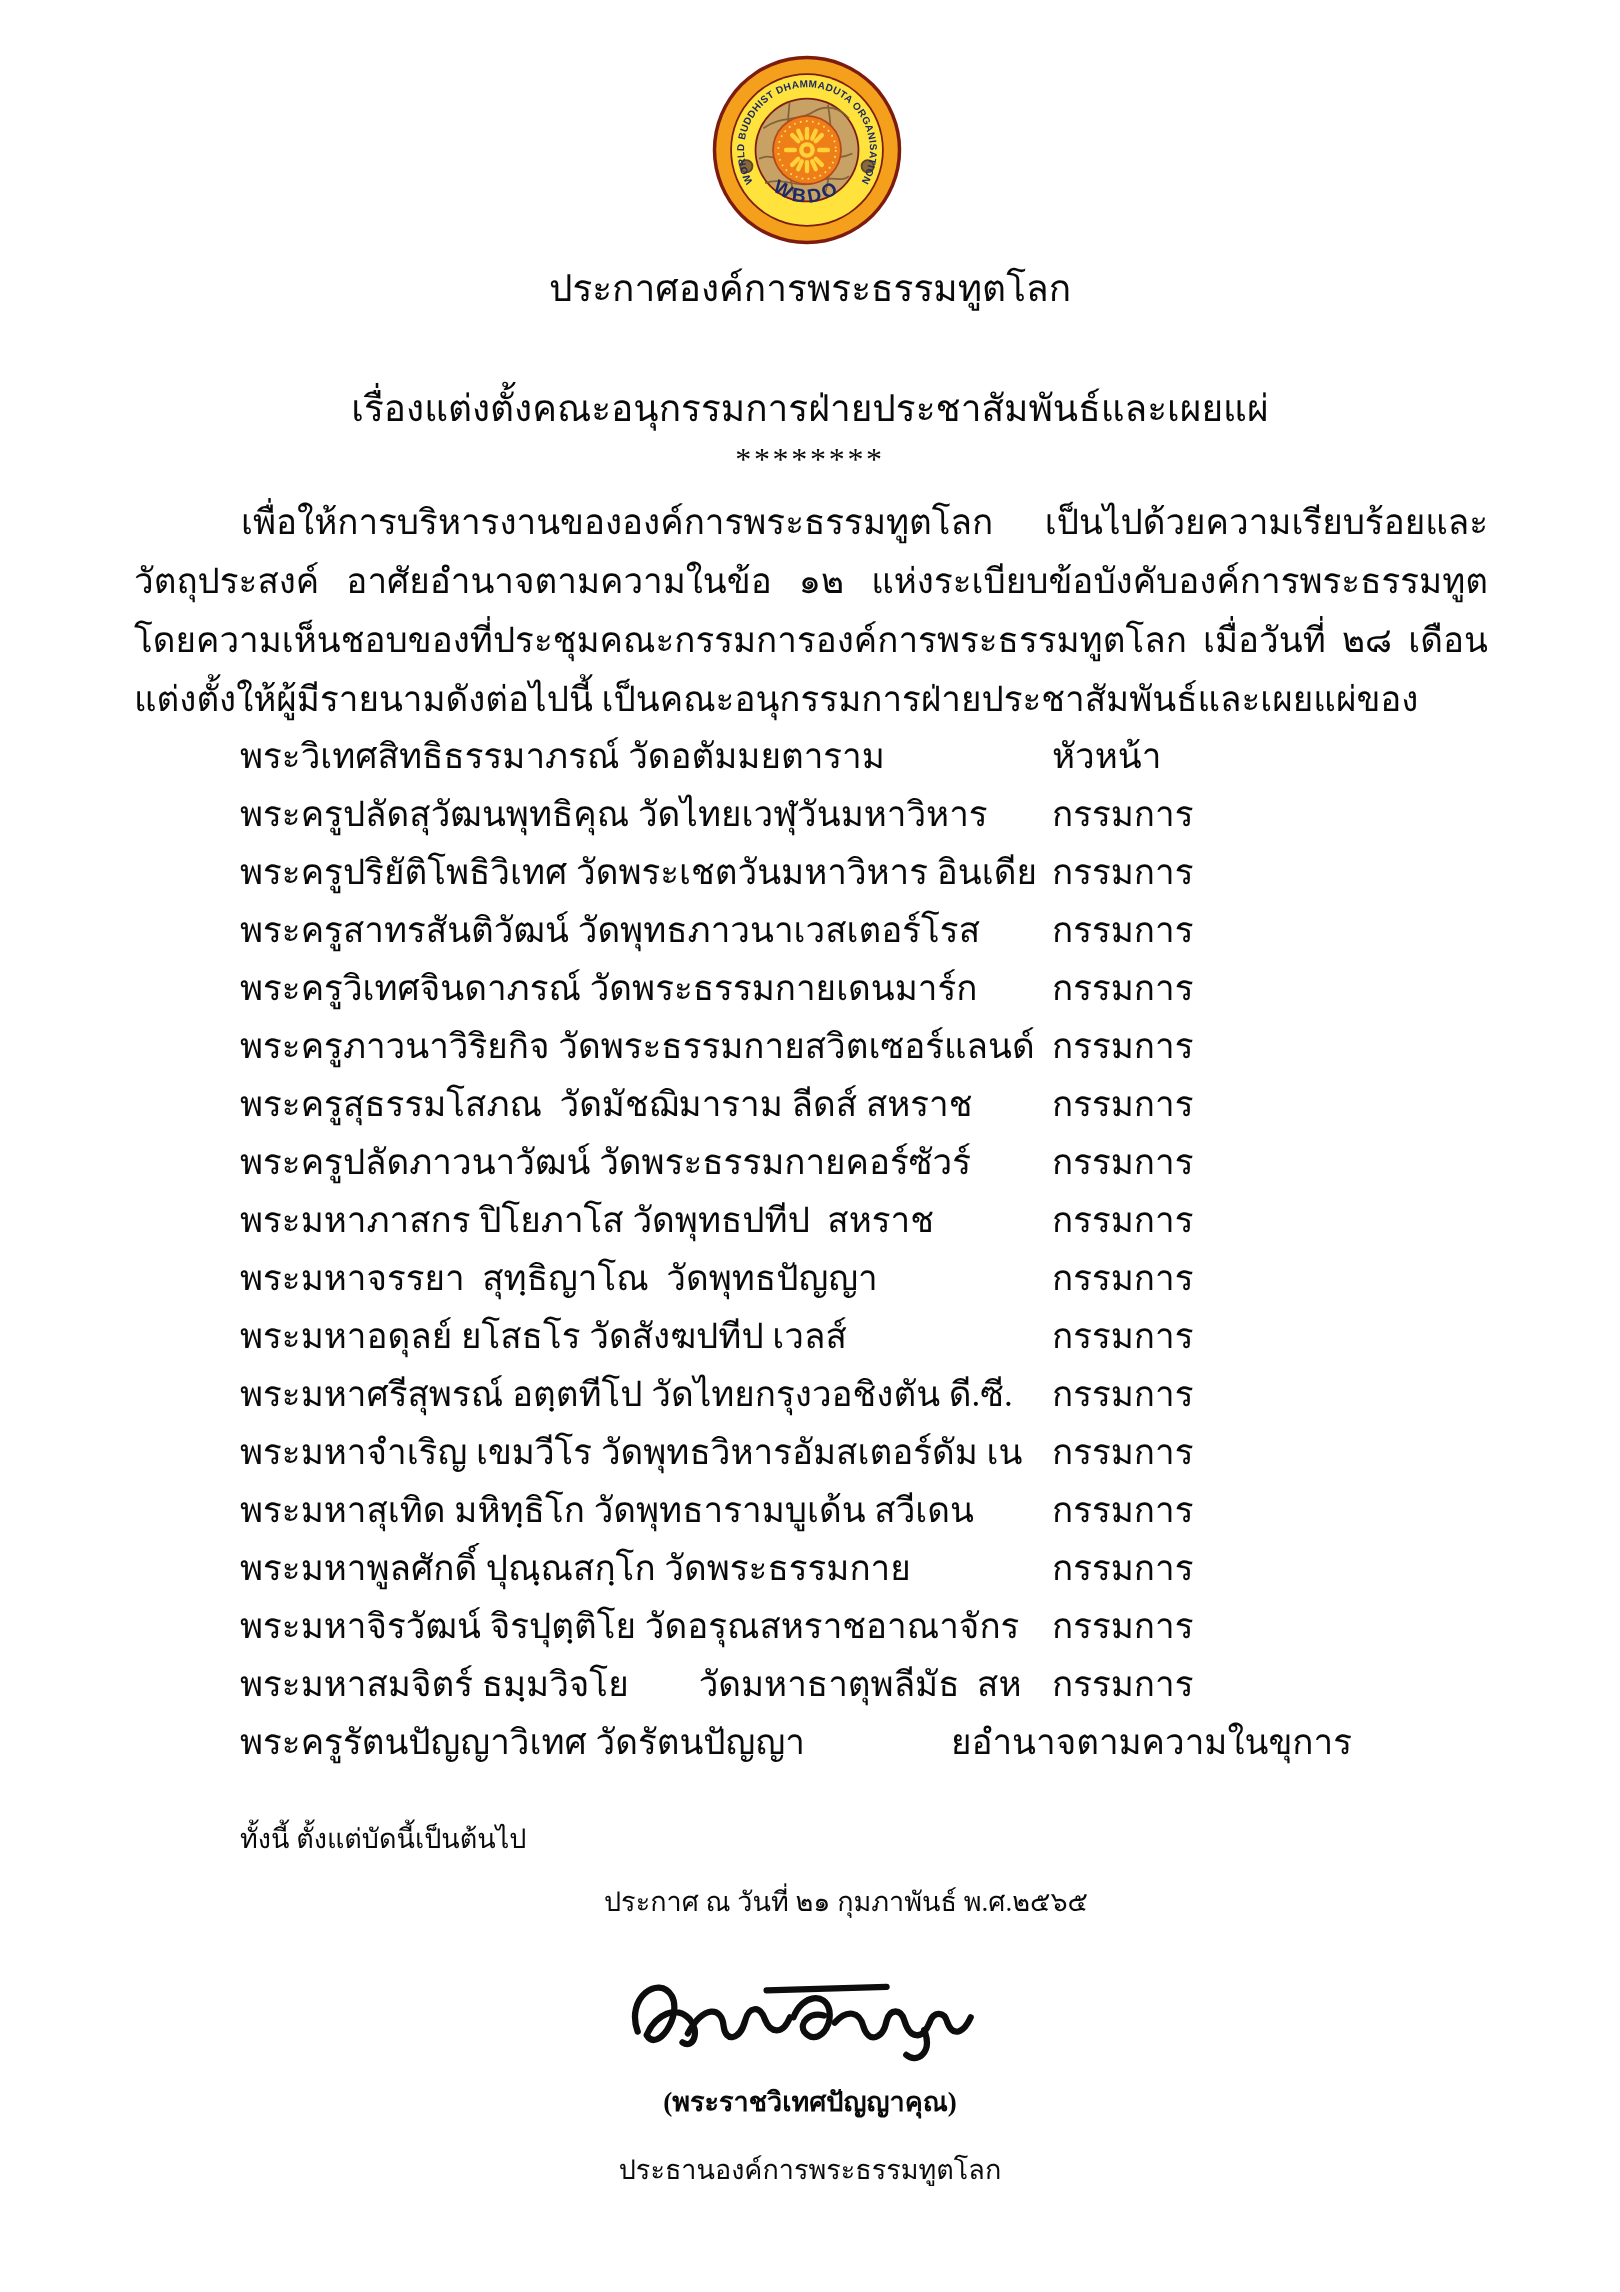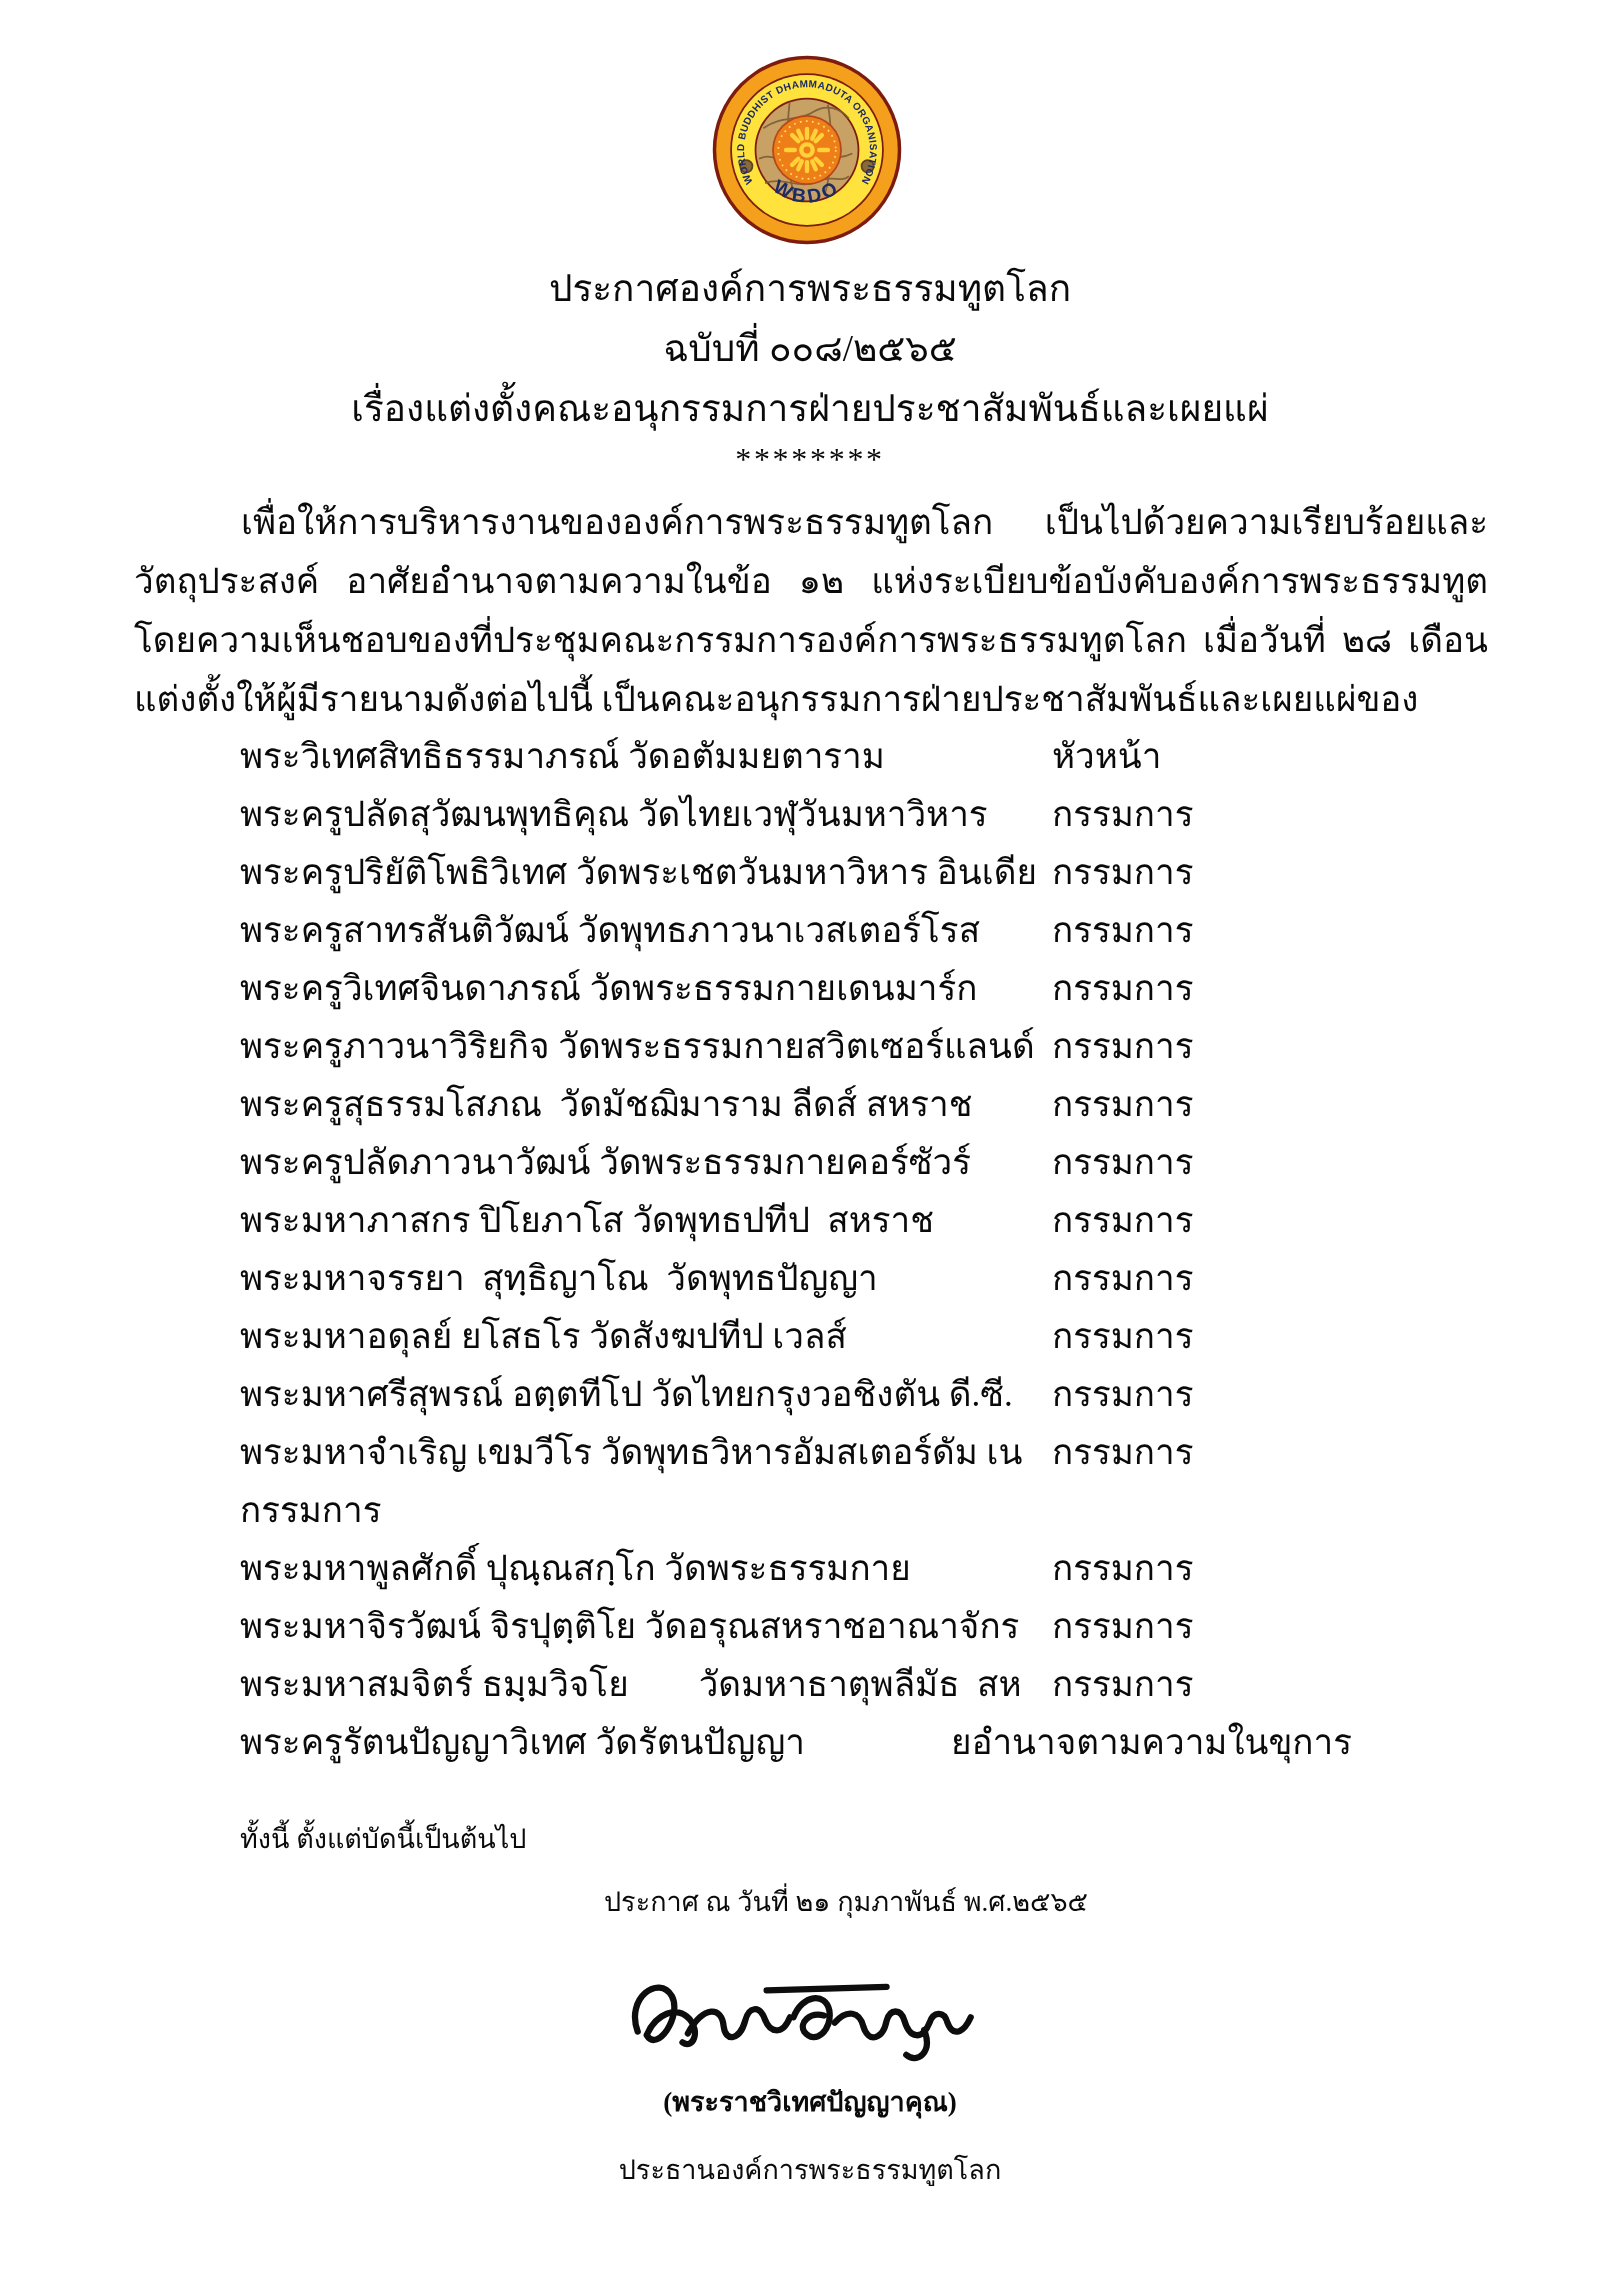--- a/index.html
+++ b/index.html
@@ -82,21 +82,20 @@
       <text font-family="Liberation Sans, sans-serif" font-size="11.5" font-weight="bold" fill="#1c2a66" letter-spacing="0.5">
         <textPath href="#topArc" startOffset="50%" text-anchor="middle">WORLD BUDDHIST DHAMMADUTA ORGANISATION</textPath>
       </text>
       <text font-family="Liberation Sans, sans-serif" font-size="22" font-weight="bold" fill="#1c2a66" letter-spacing="4">
         <textPath href="#bottomArc" startOffset="50%" text-anchor="middle">WBDO</textPath>
       </text>
     </svg>
   </div>
 
   <div class="abs centered title-line" style="top:262px;">ประกาศองค์การพระธรรมทูตโลก</div>
-  <div class="abs centered title-line" style="top:322px;">ฉบับที่ ๐๐๘/๒๕๖๕</div>
   <div class="abs centered title-line" style="top:382px;">เรื่องแต่งตั้งคณะอนุกรรมการฝ่ายประชาสัมพันธ์และเผยแผ่</div>
   <div class="abs centered stars-line" style="top:441px;">********</div>
 
   <div class="abs paragraph" style="top:494px;">
     <div class="para-line first">เพื่อให้การบริหารงานขององค์การพระธรรมทูตโลก เป็นไปด้วยความเรียบร้อยและบรรลุเป้า หมายตาม</div>
     <div class="para-line">วัตถุประสงค์ อาศัยอำนาจตามความในข้อ ๑๒ แห่งระเบียบข้อบังคับองค์การพระธรรมทูตโลก พุทธศักราช ๒๕๖๔ และ</div>
     <div class="para-line">โดยความเห็นชอบของที่ประชุมคณะกรรมการองค์การพระธรรมทูตโลก เมื่อวันที่ ๒๘ เดือนมกราคม พ.ศ.๒๕๖๕ จึง</div>
     <div class="para-line last">แต่งตั้งให้ผู้มีรายนามดังต่อไปนี้ เป็นคณะอนุกรรมการฝ่ายประชาสัมพันธ์และเผยแผ่ขององค์การพระธรรมทูตโลก</div>
   </div>
 
@@ -160,20 +159,21 @@
       <div class="c-name">พระมหาศรีสุพรณ์ อตฺตทีโป วัดไทยกรุงวอชิงตัน ดี.ซี. สหรัฐอเมริกา</div>
       <div class="c-role">กรรมการ</div>
     </div>
 
     <div class="c-row">
       <div class="c-name">พระมหาจำเริญ เขมวีโร วัดพุทธวิหารอัมสเตอร์ดัม เนเธอแลนด์</div>
       <div class="c-role">กรรมการ</div>
     </div>
 
     <div class="c-row">
+      <div class="c-name">พระมหาสุเทิด มหิทฺธิโก วัดพุทธารามบูเด้น สวีเดน</div>
       <div class="c-role">กรรมการ</div>
     </div>
 
     <div class="c-row">
       <div class="c-name">พระมหาพูลศักดิ์ ปุณฺณสกฺโก วัดพระธรรมกายเนเธอร์แลนด์ เนเธอแลนด์</div>
       <div class="c-role">กรรมการ</div>
     </div>
 
     <div class="c-row">
       <div class="c-name">พระมหาจิรวัฒน์ จิรปุตฺติโย วัดอรุณสหราชอาณาจักร  สหราชอาณาจักร</div>

